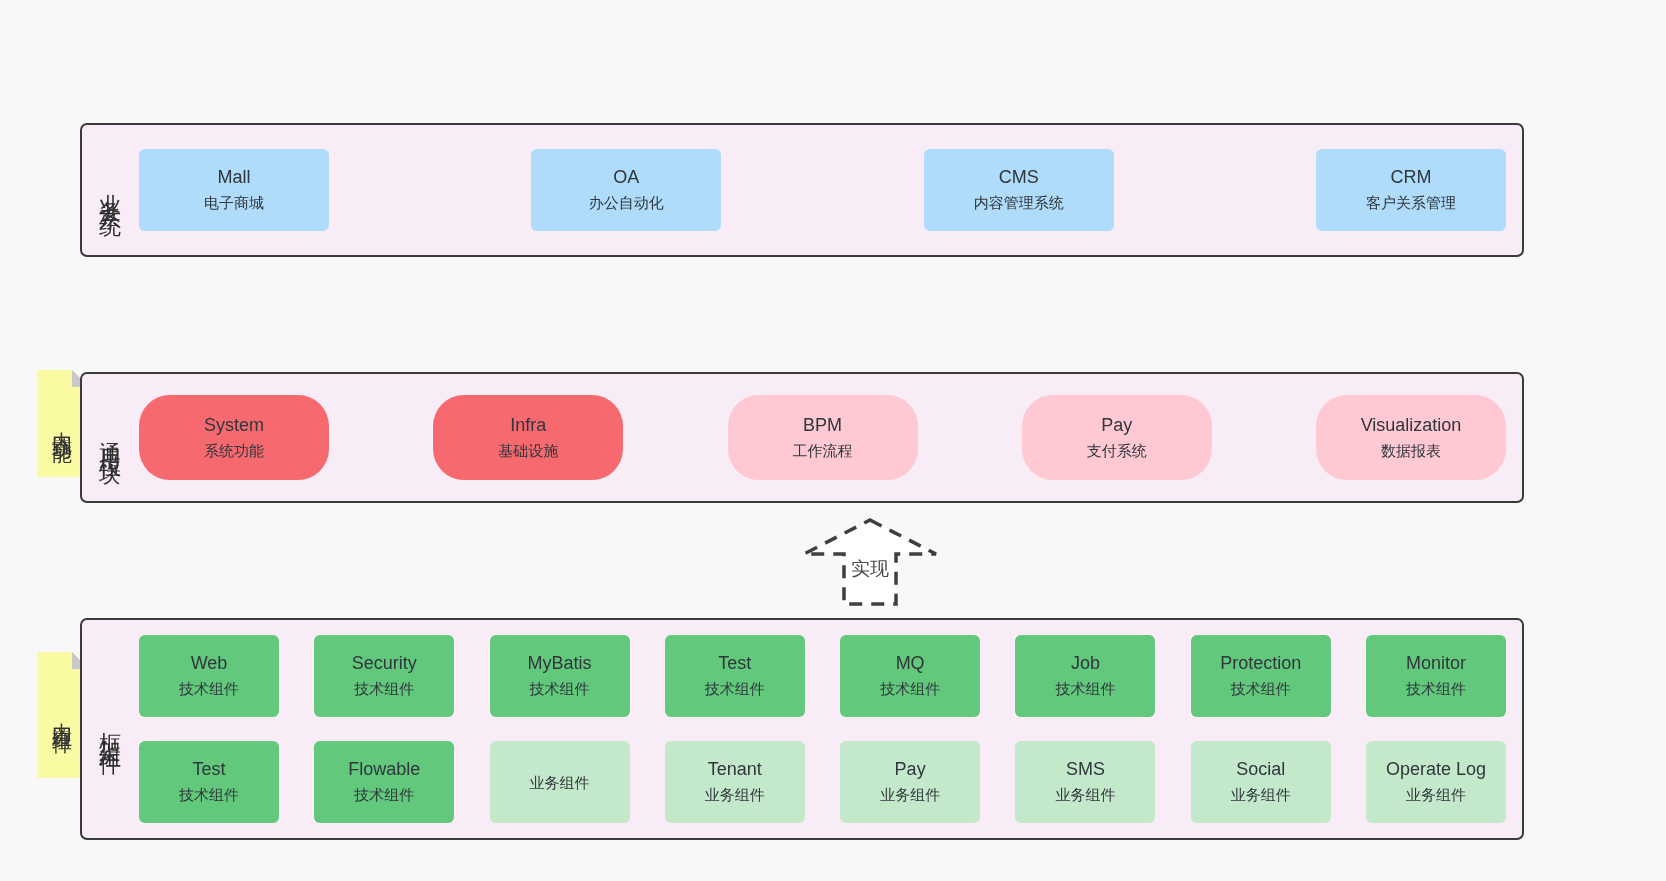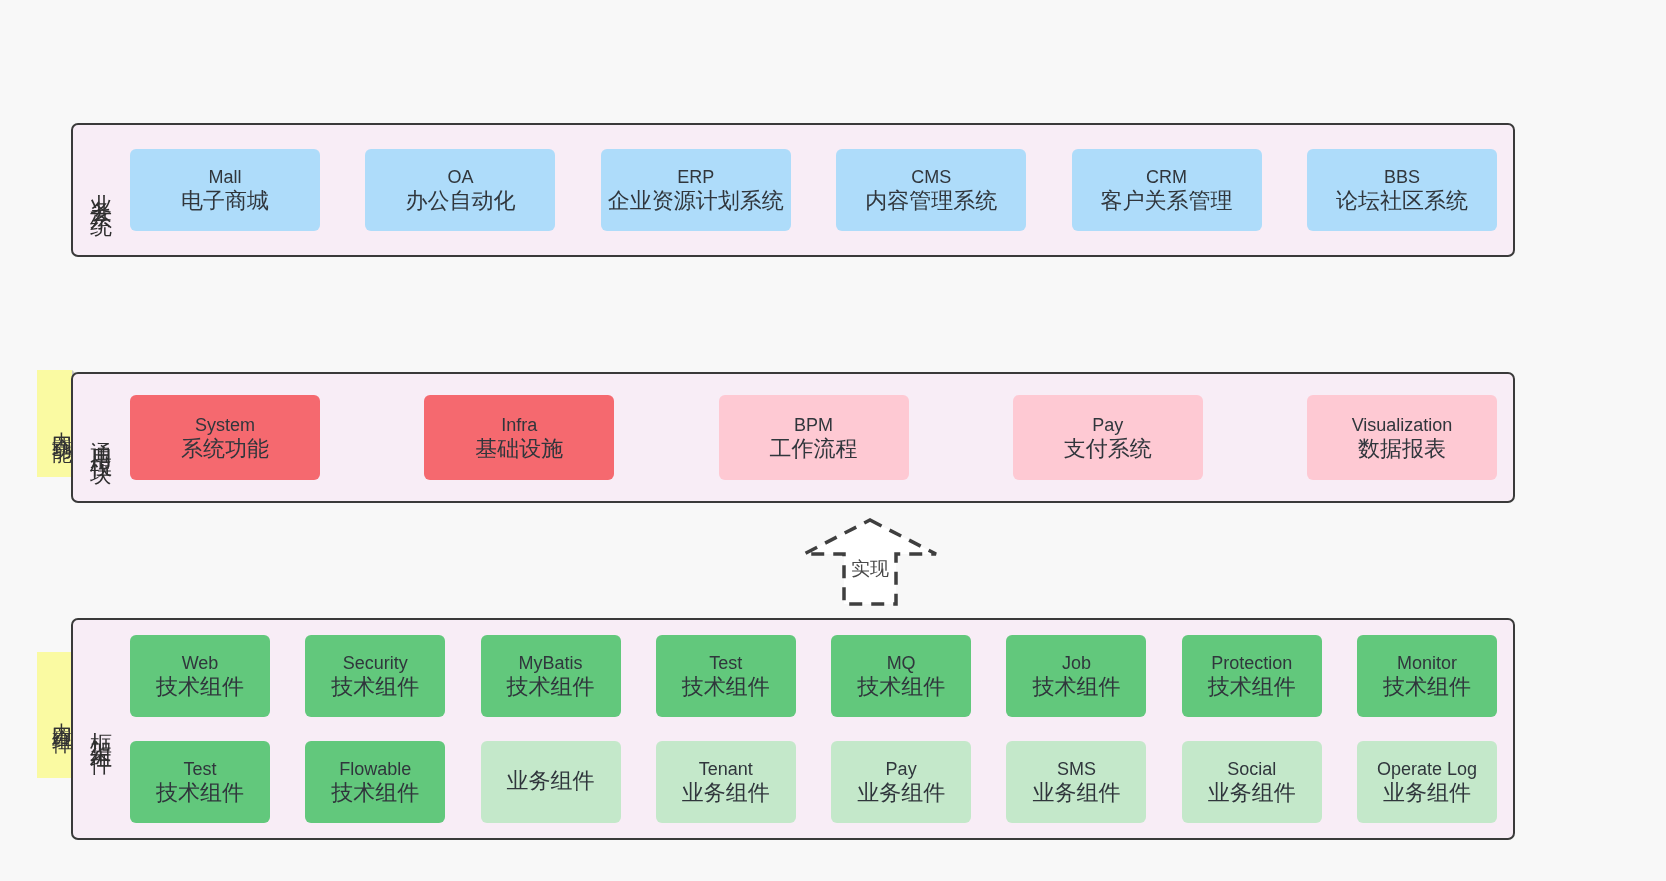--- a/index.html
+++ b/index.html
@@ -7,21 +7,21 @@
   body {
     background: var(--page_bg, #f8f8f8);
     font-family: "Liberation Sans", "DejaVu Sans", sans-serif;
     overflow: hidden;
   }
   .stage { position: relative; width: 1666px; height: 881px; }
 
   
   .panel {
     position: absolute;
-    left: 71px;
+    left: 80px;
     width: 1444px;
     background: var(--panel_bg, #f8edf6);
     border: 2px solid var(--panel_border, #3a3a3a);
     border-radius: 7px;
   }
   #panel-business   { top: 123px; height: 134px; }
   #panel-modules    { top: 372px; height: 131px; }
   #panel-components { top: 618px; height: 222px; }
 
   
@@ -60,24 +60,24 @@
     border-radius: 6px;
     display: flex;
     flex-direction: column;
     align-items: center;
     justify-content: center;
     text-align: center;
     color: var(--text, #30363c);
     padding: 2px 6px;
   }
   #panel-business .box, #panel-modules .box { width: 190px; }
-  #panel-modules .box { height: 85px; }
+  #panel-modules .box { height: 85px; border-radius: 31px; }
   #panel-components .box { width: 140px; }
   .box-name { font-size: 18px; line-height: 25px; }
-  .box-desc { font-size: 22px; line-height: 25px; font-family: Liberation Mono, monospace; }
+  .box-desc { font-size: 15px; line-height: 25px; }
 
   .v-blue        { background: var(--blue, #aedcfa); }
   .v-red         { background: var(--red, #f5696f); }
   .v-pink        { background: var(--pink, #fec9d3); }
   .v-green       { background: var(--green, #62c87c); }
   .v-light_green { background: var(--light_green, #c4e8ca); }
 
   
   .sticky {
     position: absolute;
@@ -149,34 +149,26 @@
     <div class="row">
         <div class="box v-blue">
           <div class="box-name">Mall</div>
           <div class="box-desc">电子商城</div>
         </div>
         <div class="box v-blue">
           <div class="box-name">OA</div>
           <div class="box-desc">办公自动化</div>
         </div>
         <div class="box v-blue">
-          <div class="box-name">ERP</div>
-          <div class="box-desc">企业资源计划系统</div>
-        </div>
-        <div class="box v-blue">
           <div class="box-name">CMS</div>
           <div class="box-desc">内容管理系统</div>
         </div>
         <div class="box v-blue">
           <div class="box-name">CRM</div>
           <div class="box-desc">客户关系管理</div>
-        </div>
-        <div class="box v-blue">
-          <div class="box-name">BBS</div>
-          <div class="box-desc">论坛社区系统</div>
         </div>
       </div>
   </div>
 
 
   <div class="panel" id="panel-modules">
     <div class="v-label">通用模块</div>
     <div class="row">
         <div class="box v-red">
           <div class="box-name">System</div>

